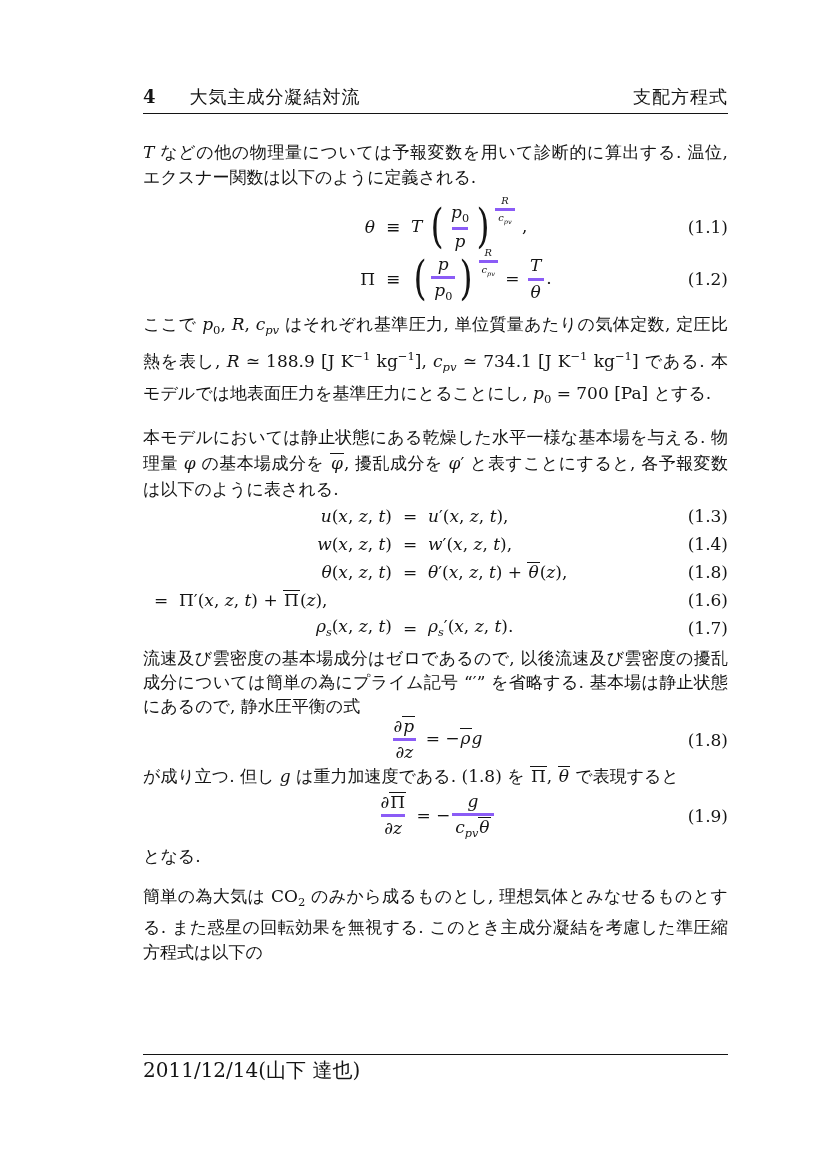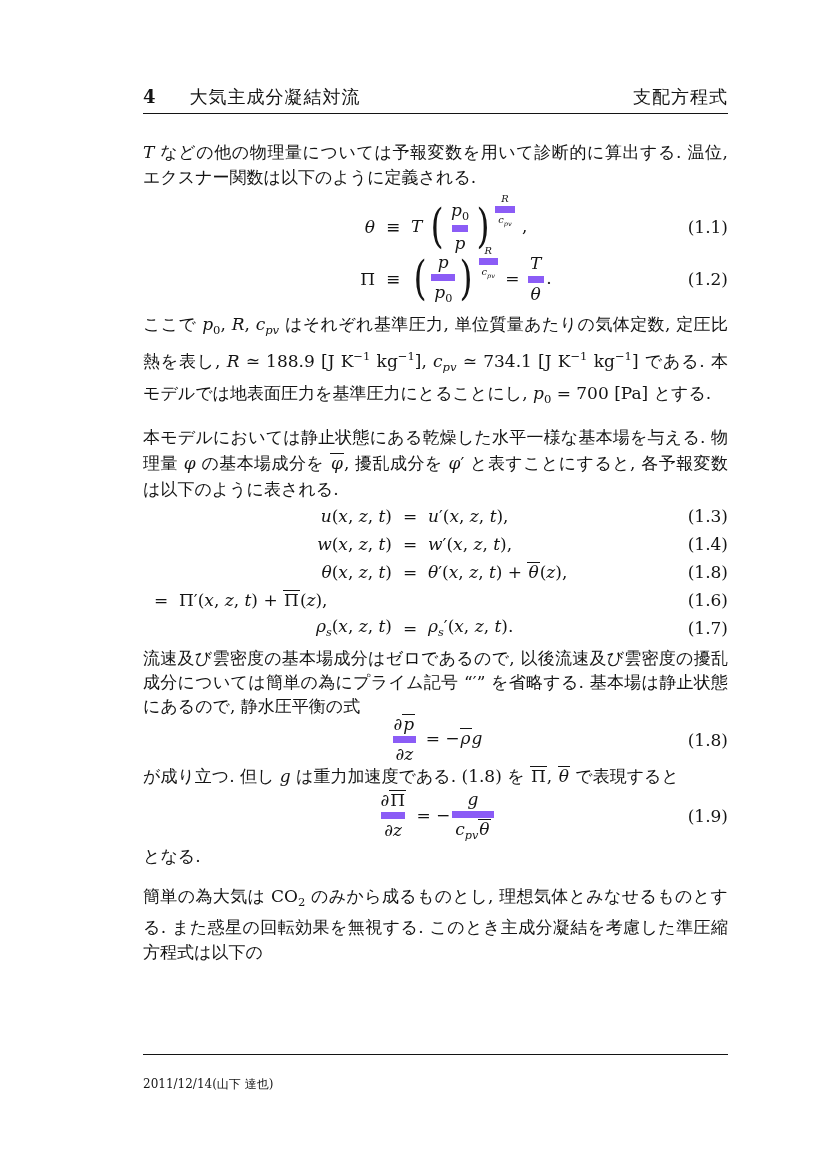--- a/index.html
+++ b/index.html
@@ -32,42 +32,42 @@
   .p7{margin-top:15px;}
   
   .it{font-style:italic;}
   sub.psub{font-size:68%;}
   sup.psup{font-size:68%;}
   sub.msub{font-size:66%;font-style:normal;}
   sup.msup{font-size:58%;position:relative;bottom:1.9em;margin-left:1px;vertical-align:baseline;}
   .frac{display:inline-flex;flex-direction:column;align-items:center;vertical-align:middle;
         margin:0 2px;line-height:1.25;text-align:center;}
   .frac .num{padding:0 3px 1px;}
-  .frac .den{border-top:7px solid #8b5cf6;padding:1px 3px 0;}
+  .frac .den{border-top:3px solid #8b5cf6;padding:1px 3px 0;}
   .ol{display:inline-block;border-top:1.2px solid #141414;padding:1px 1px 0;line-height:1.05;}
   .pgroup{display:inline-flex;align-items:center;vertical-align:middle;}
   .bigp{font-size:275%;line-height:0.8;display:inline-block;transform:scaleX(0.72);font-weight:normal;}
   
   .eqgroup{margin:0;}
   .ga{margin-top:11px;}
   .eqrow{position:relative;display:flex;align-items:center;}
   .ga .eqrow{height:52px;}
   .gb .eqrow{height:28px;}
   .ga .lhs{width:232px;text-align:right;}
   .gb .lhs{width:249px;text-align:right;}
   .rel{width:36px;text-align:center;}
   .rhs{flex:1;text-align:left;}
   .eqnum{position:absolute;right:0;top:50%;transform:translateY(-50%);text-align:right;}
   .eqsingle{position:relative;display:flex;align-items:center;justify-content:center;}
   .e18{height:44px;}
   .e19{height:56px;}
   
   .footer{position:absolute;left:143px;right:98px;top:1054px;}
   .frule{border-top:1.3px solid #141414;}
-  .fdate{margin-top:21px;font-size:12px;}
+  .fdate{margin-top:2px;font-size:20px;}
 </style>
 </head>
 <body>
 
 <div class="page">
 
   <div class="header">
     <span class="pgnum">4</span>
     <span class="sec">大気主成分凝結対流</span>
     <span class="chap">支配方程式</span>

